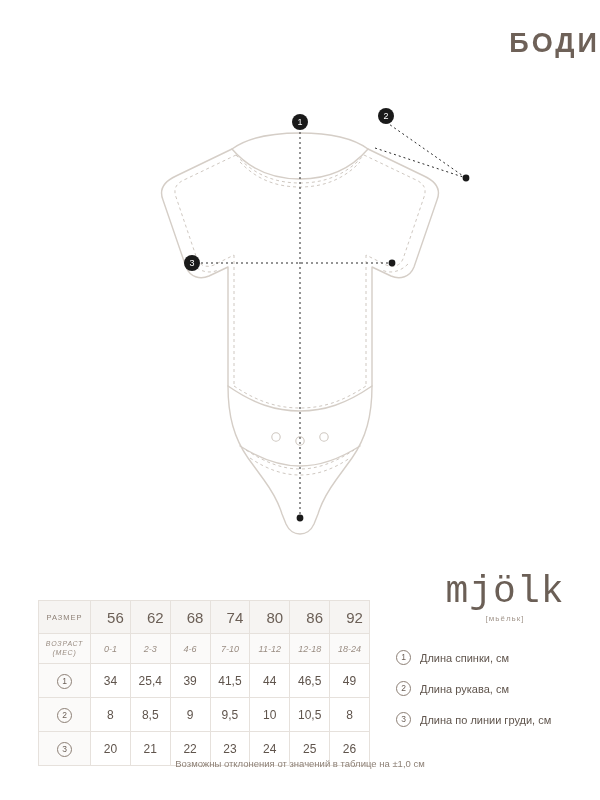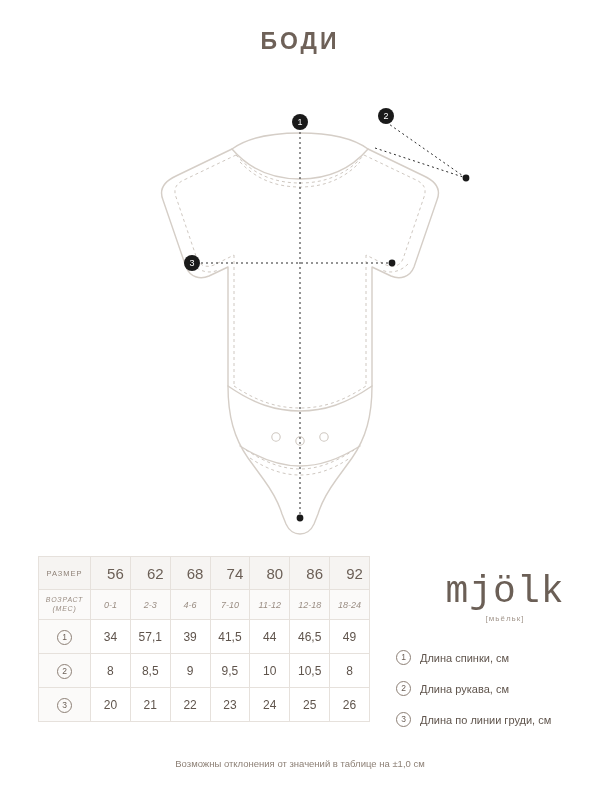--- a/index.html
+++ b/index.html
@@ -12,35 +12,35 @@
   }
   .page {
     position: relative;
     width: 600px; height: 800px;
     overflow: hidden;
     background: #fff;
   }
   .title {
     position: absolute;
     top: 28px; left: 0; width: 600px;
-    text-align: center;
-    font-size: 23px;
+    text-align: right;
+    font-size: 27px;
     letter-spacing: 3px;
     font-weight: 700;
     color: #6e6158;
   }
   .illustration {
     position: absolute;
     top: 86px; left: 0;
     width: 600px; height: 450px;
   }
   
   .table-wrap {
     position: absolute;
-    left: 38px; top: 556px;
+    left: 38px; top: 600px;
     width: 284px;
   }
   table.size-table {
     border-collapse: collapse;
     width: 332px;
     table-layout: fixed;
   }
   table.size-table td, table.size-table th {
     border: 1px solid #e6e1dc;
     text-align: center;
@@ -248,21 +248,21 @@
           <td class="val">7-10</td>
           <td class="val">11-12</td>
           <td class="val">12-18</td>
           <td class="val">18-24</td>
         </tr>
         <tr class="data-row">
           <td class="lbl">
             <span class="circ">1</span>
           </td>
           <td>34</td>
-          <td>57,1</td>
+          <td>25,4</td>
           <td>39</td>
           <td>41,5</td>
           <td>44</td>
           <td>46,5</td>
           <td>49</td>
         </tr>
         <tr class="data-row">
           <td class="lbl">
             <span class="circ">2</span>
           </td>

